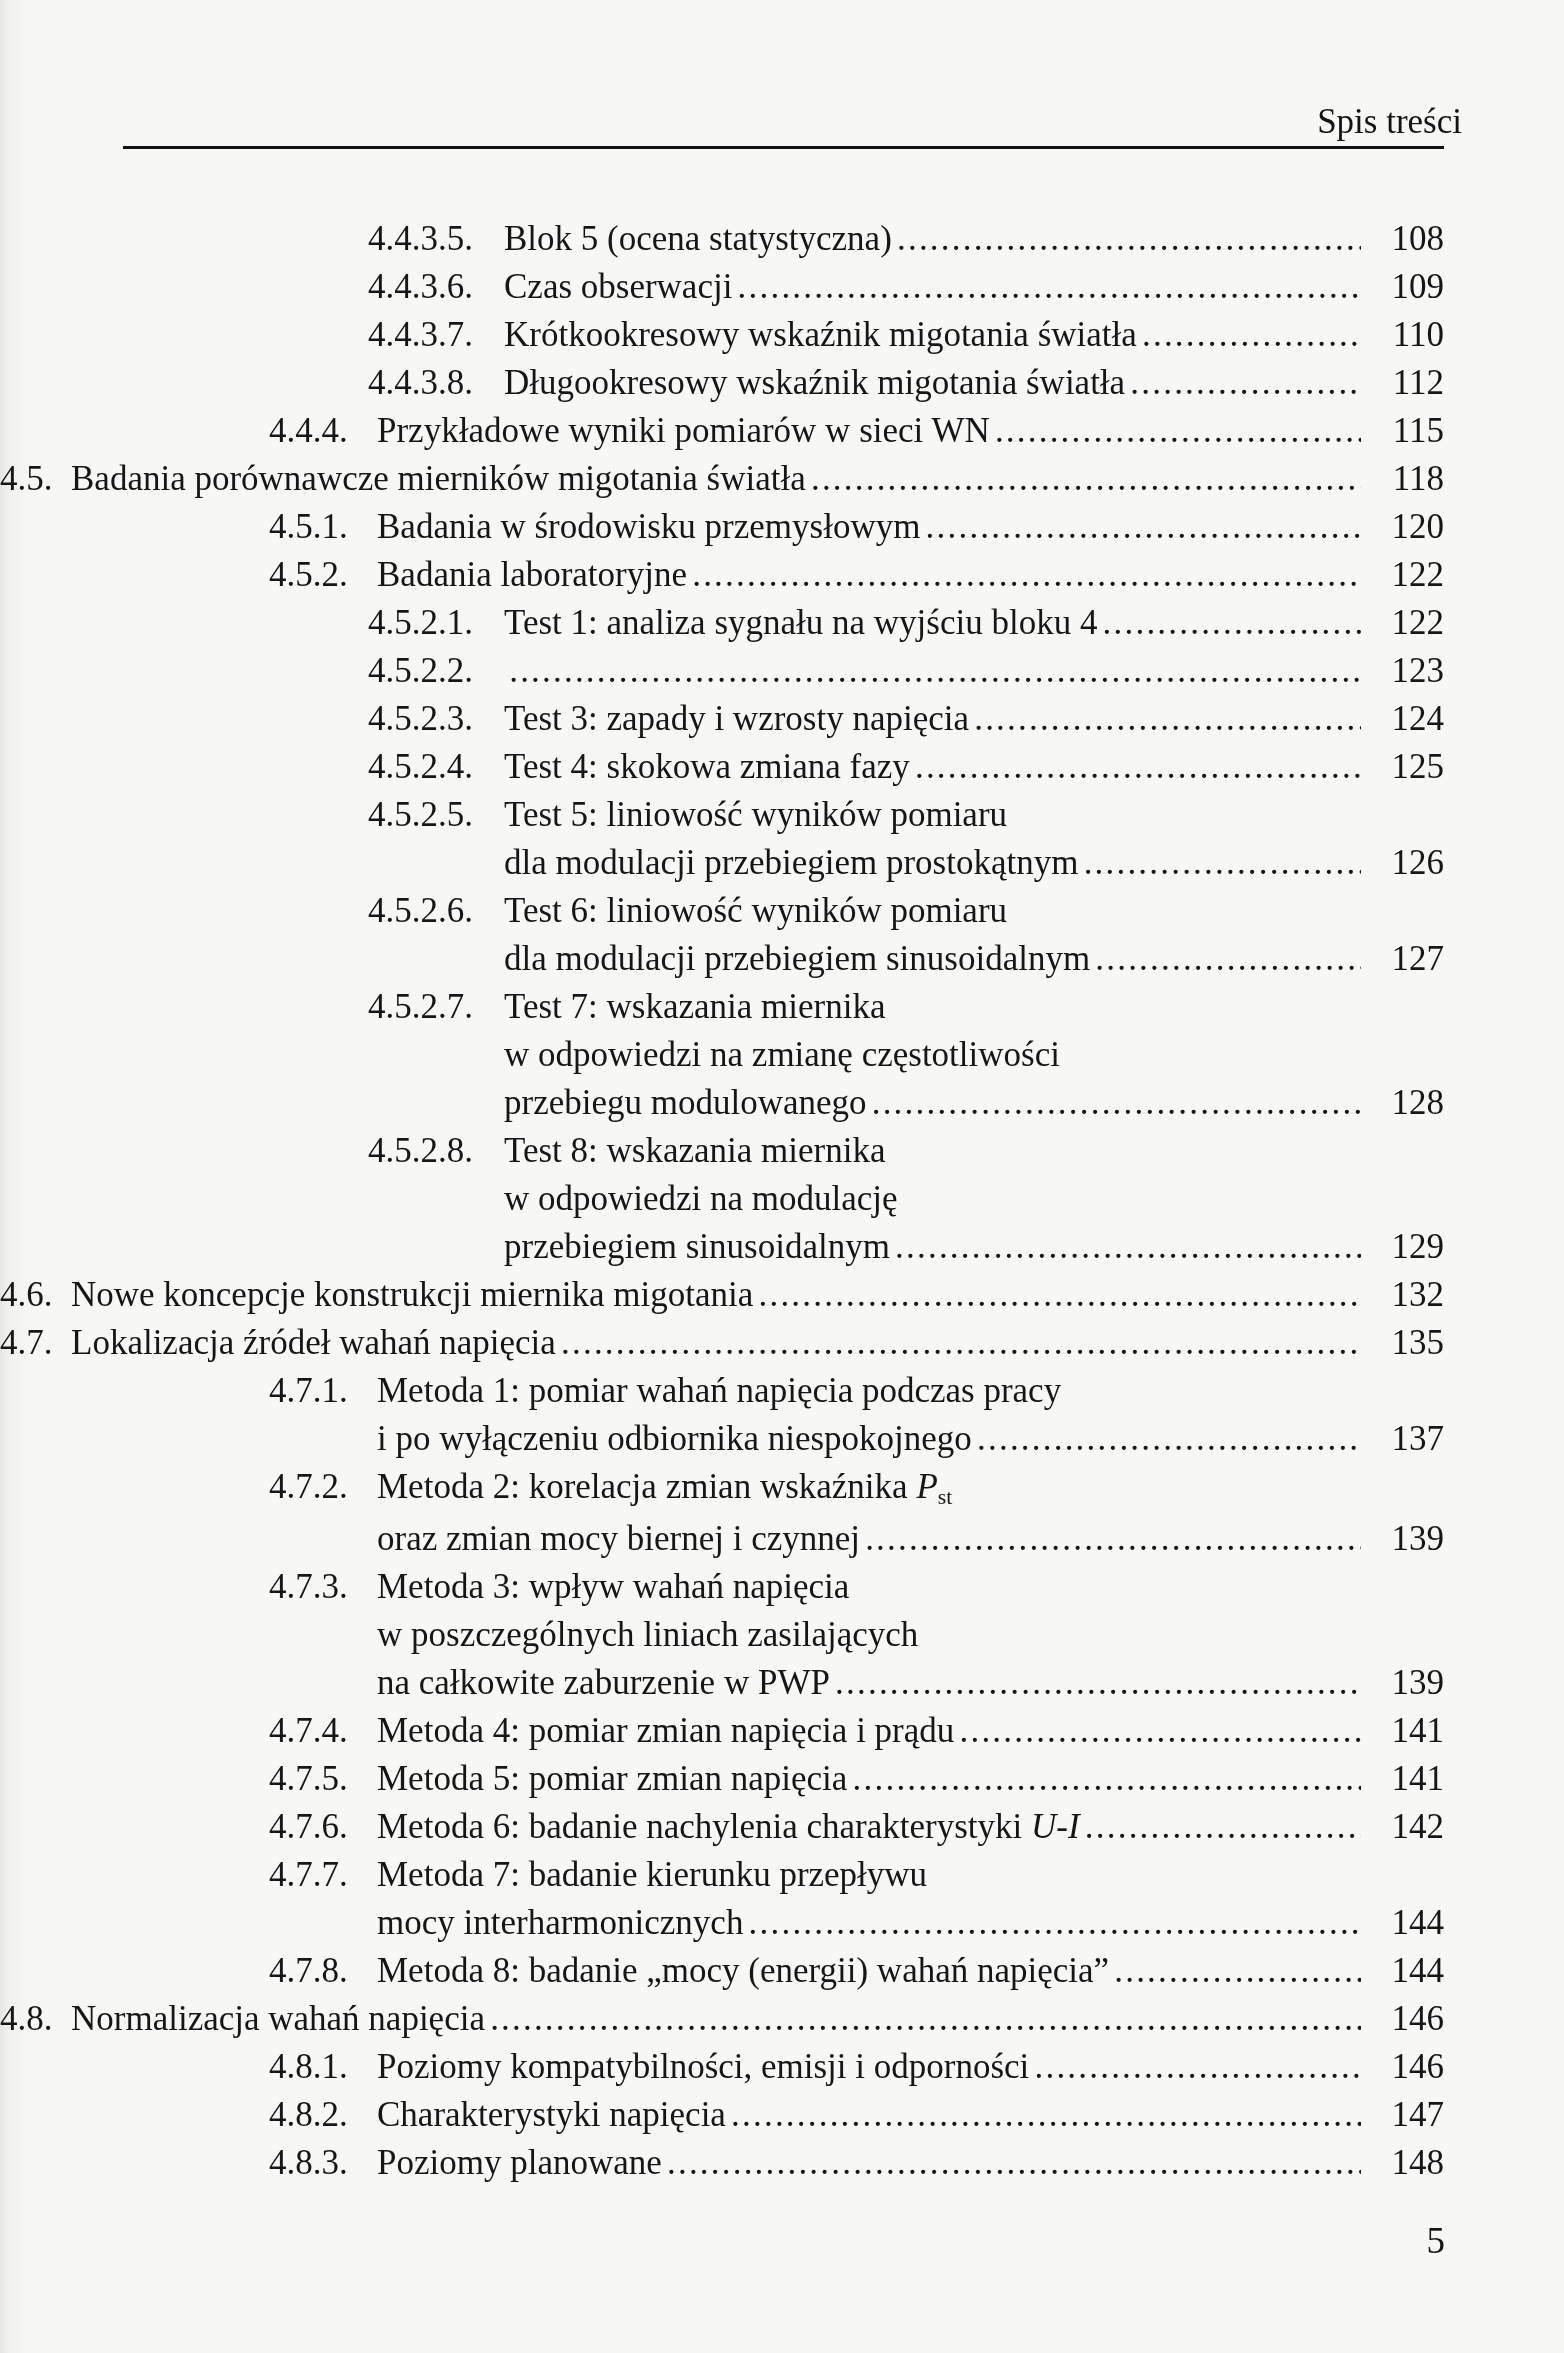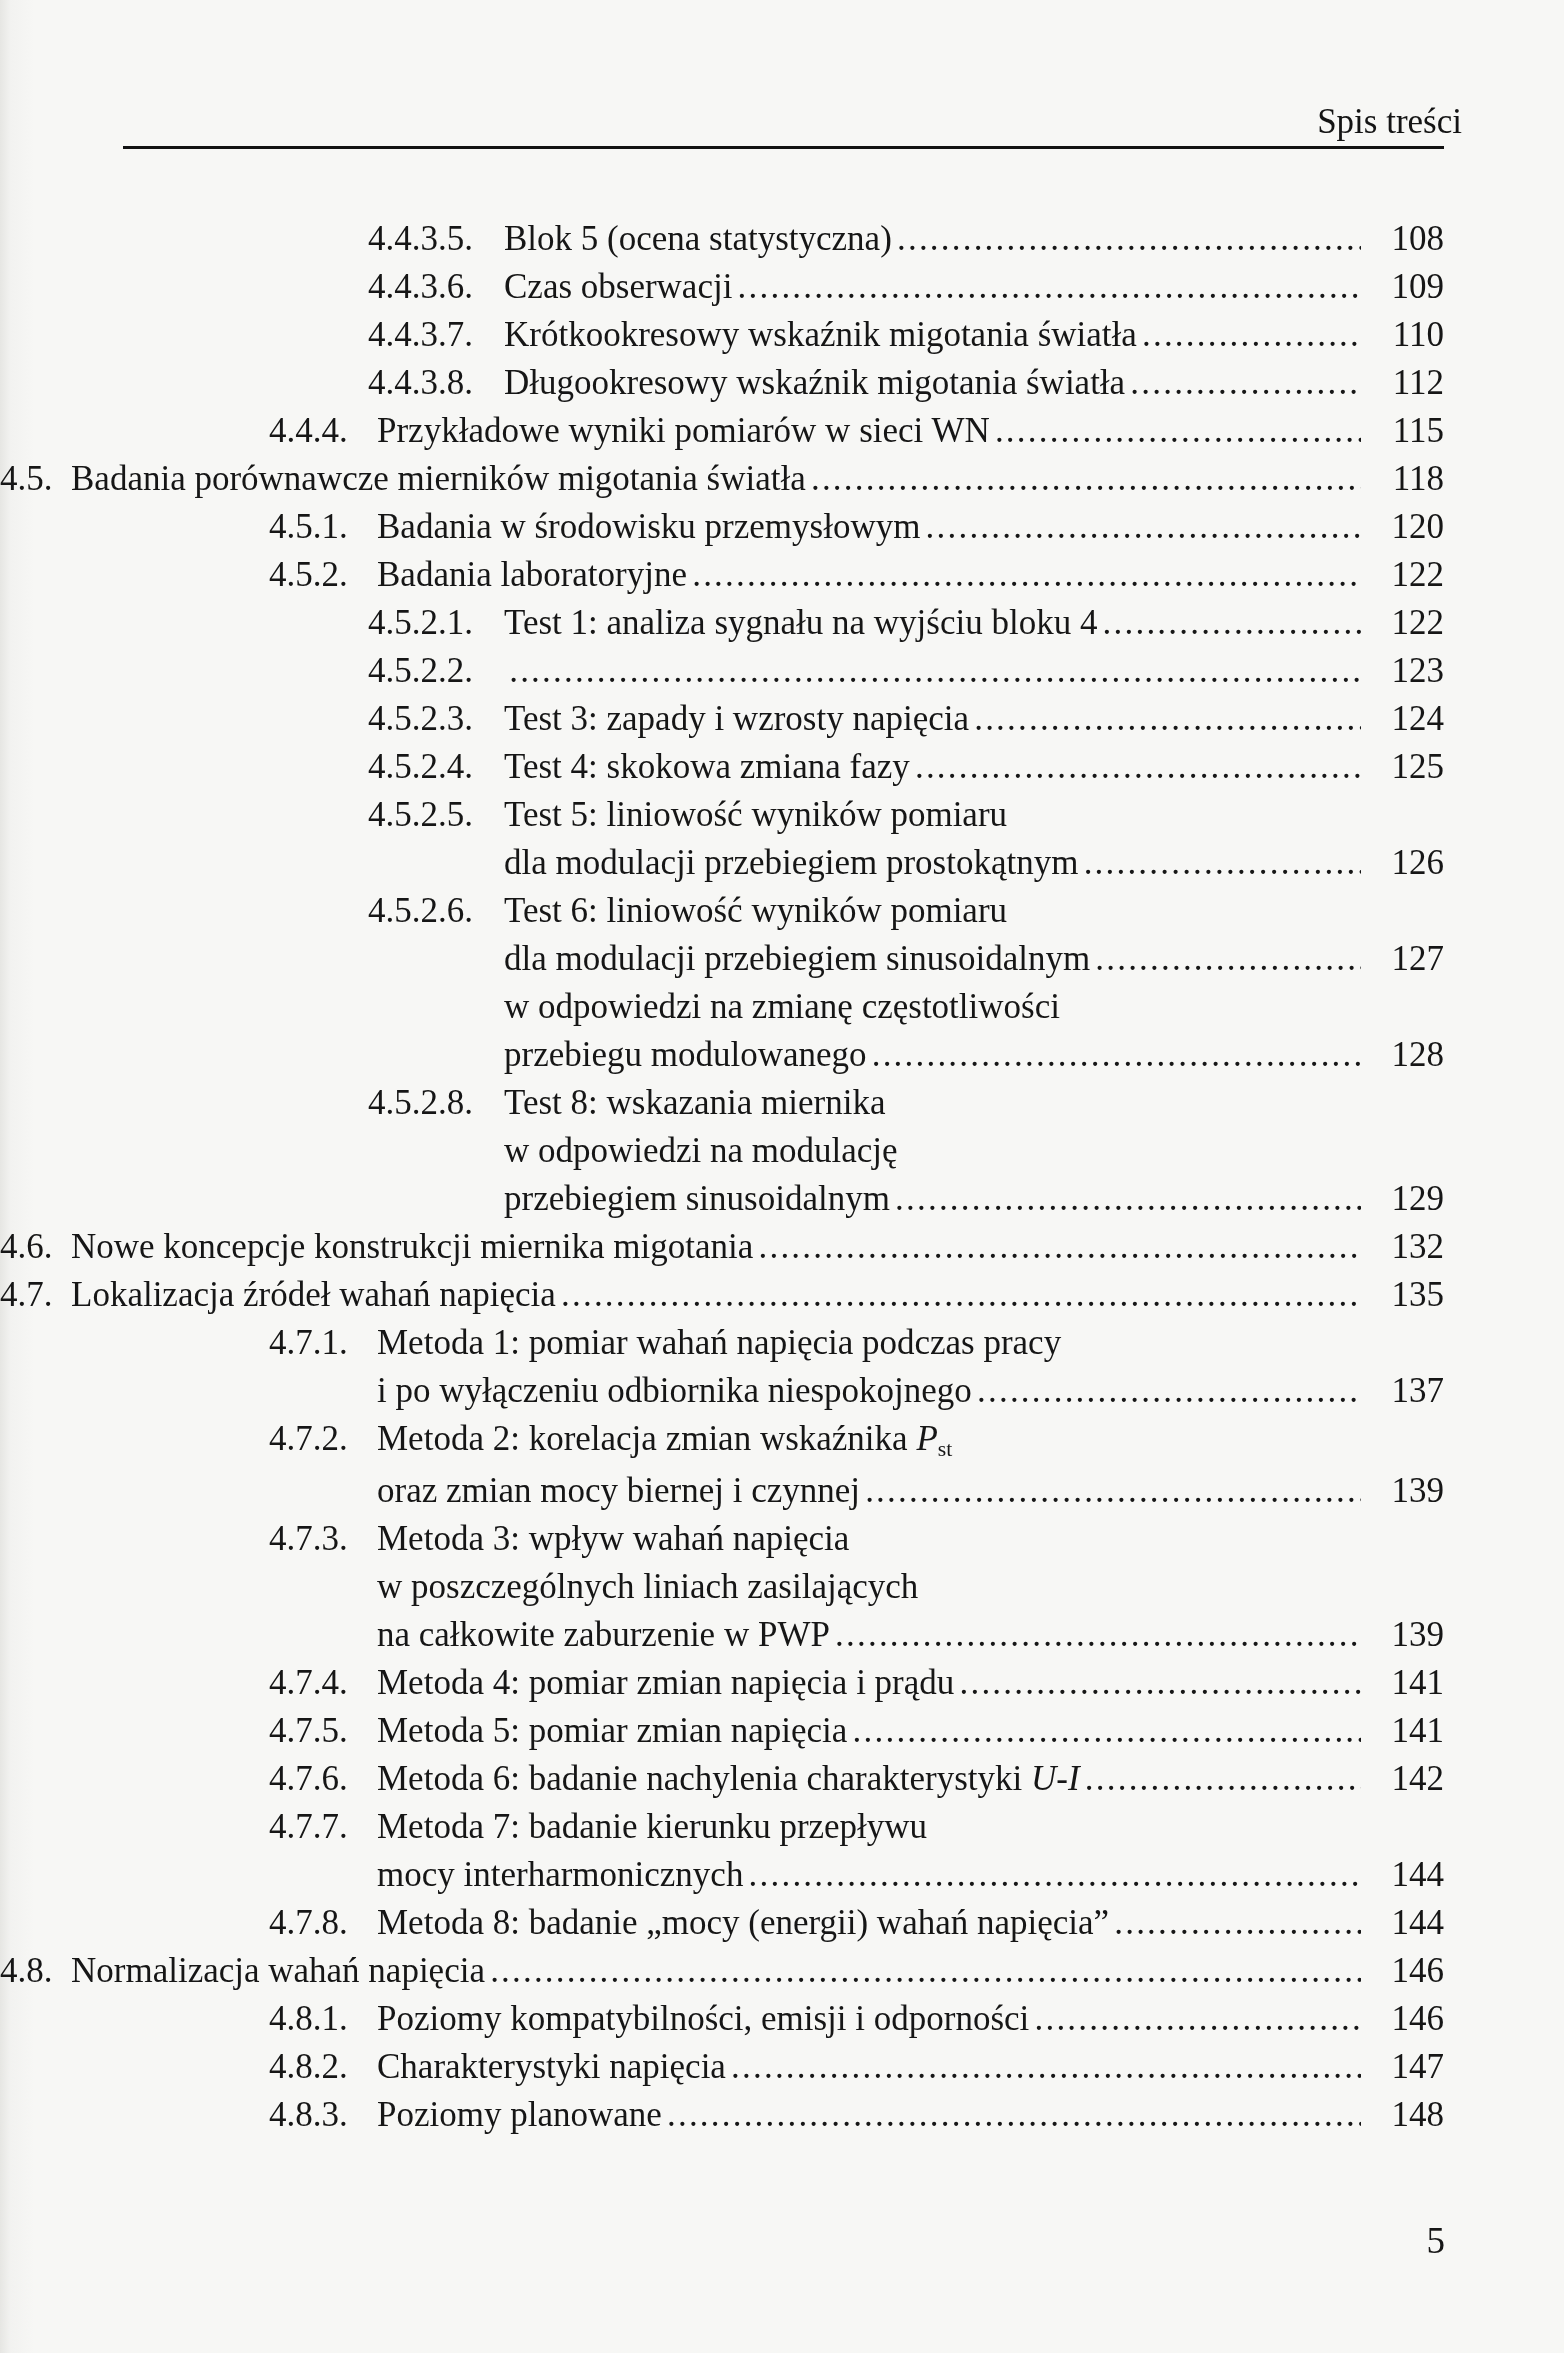--- a/index.html
+++ b/index.html
@@ -210,20 +210,21 @@
       </div>
       <div class="entry lvl4">
         <div class="line"><span class="num">4.5.2.6.</span><span class="txt"><span>Test 6: liniowość wyników pomiaru</span></span></div>
         <div class="line flex cont">
           <span class="txt"><span>dla modulacji przebiegiem sinusoidalnym</span></span>
           <span class="leader"></span>
           <span class="pagenum">127</span>
         </div>
       </div>
       <div class="entry lvl4">
+        <div class="line"><span class="num">4.5.2.7.</span><span class="txt"><span>Test 7: wskazania miernika</span></span></div>
         <div class="line cont"><span class="txt"><span>w odpowiedzi na zmianę częstotliwości</span></span></div>
         <div class="line flex cont">
           <span class="txt"><span>przebiegu modulowanego</span></span>
           <span class="leader"></span>
           <span class="pagenum">128</span>
         </div>
       </div>
       <div class="entry lvl4">
         <div class="line"><span class="num">4.5.2.8.</span><span class="txt"><span>Test 8: wskazania miernika</span></span></div>
         <div class="line cont"><span class="txt"><span>w odpowiedzi na modulację</span></span></div>

